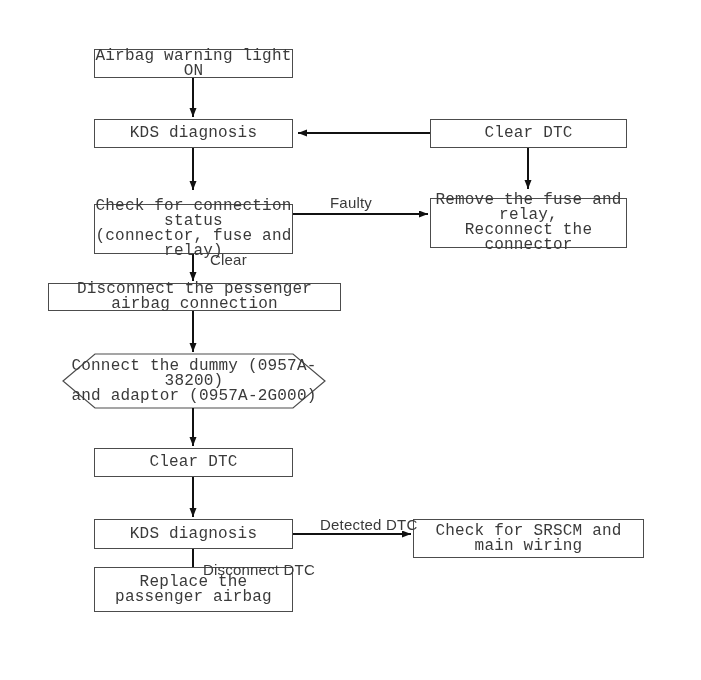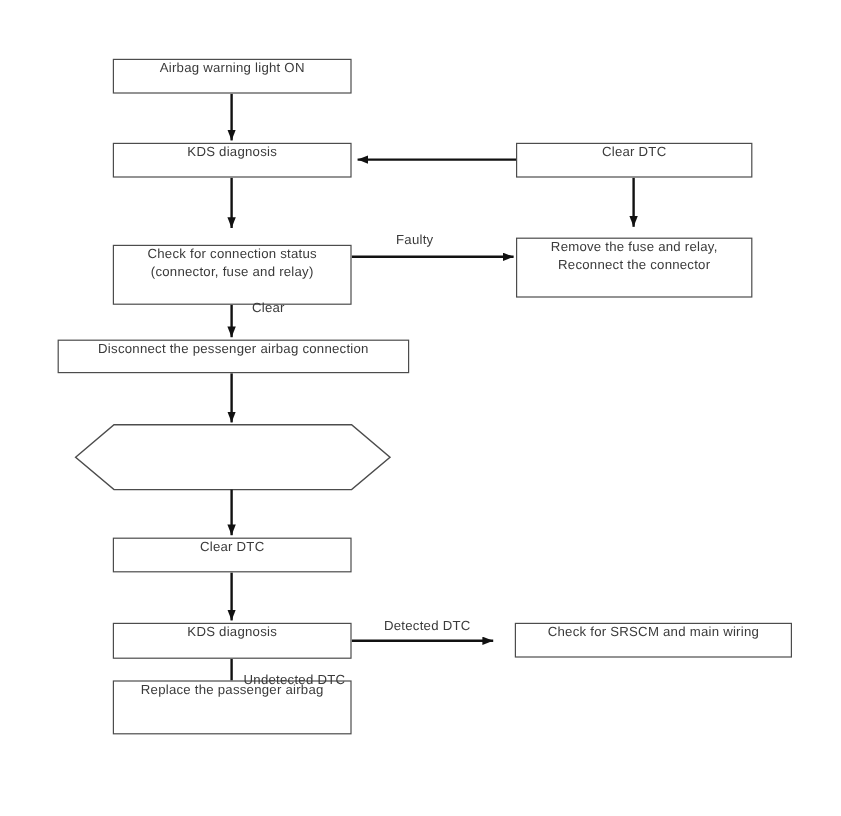--- a/index.html
+++ b/index.html
@@ -36,48 +36,49 @@
   }
   .ah { fill: var(--arrow); }
 
   .node {
     position: absolute;
     border: 1px solid var(--box-border);
     background: var(--background);
     display: flex;
     flex-direction: column;
     align-items: center;
-    justify-content: flex-start;
+    justify-content: center;
     text-align: center;
-    font-size: 11px;
+    font-size: 16px;
     line-height: 15px;
     color: var(--text);
     letter-spacing: 0.2px;
+    font-family: Liberation Mono, monospace;
   }
   .node.noborder { border: none; background: transparent; }
 
   .edge-label {
     position: absolute;
-    font-size: 11px;
+    font-size: 15px;
     color: var(--text);
     letter-spacing: 0.2px;
     white-space: nowrap;
   }
 
   
   #n-airbag      { left: 94px;  top: 49px;  width: 199px; height: 29px; }
   #n-kds1        { left: 94px;  top: 119px; width: 199px; height: 29px; }
   #n-cleardtc1   { left: 430px; top: 119px; width: 197px; height: 29px; }
   #n-checkconn   { left: 94px;  top: 192px; width: 199px; height: 50px; margin-top: 12px; }
   #n-removefuse  { left: 430px; top: 198px; width: 197px; height: 50px; }
   #n-disconnect  { left: 48px;  top: 283px; width: 293px; height: 28px; }
   #n-hex         { left: 63px;  top: 354px; width: 262px; height: 54px; }
   #n-cleardtc2   { left: 94px;  top: 448px; width: 199px; height: 29px; }
   #n-kds2        { left: 94px;  top: 519px; width: 199px; height: 30px; }
-  #n-srscm       { left: 413px; top: 519px; width: 231px; height: 29px; margin-left: 16px; }
+  #n-srscm       { left: 413px; top: 519px; width: 231px; height: 39px; }
   #n-replace     { left: 94px;  top: 567px; width: 199px; height: 45px; }
 
   #l-faulty      { left: 330px; top: 194px; }
   #l-normal      { left: 210px; top: 251px; }
   #l-detected    { left: 292px; top: 516px; margin-left: 28px; }
   #l-undetected  { left: 203px; top: 561px; }
 </style>
 </head>
 <body>
 
@@ -124,35 +125,39 @@
 
   <div class="node" id="n-removefuse">
     <span>Remove the fuse and relay,</span>
     <span>Reconnect the connector</span>
   </div>
 
   <div class="node" id="n-disconnect">
     <span>Disconnect the pessenger airbag connection</span>
   </div>
 
+  <div class="node noborder" id="n-hex">
+    <span>Connect the dummy (0957A-38200)</span>
+    <span>and adaptor (0957A-2G000)</span>
+  </div>
 
   <div class="node" id="n-cleardtc2">
     <span>Clear DTC</span>
   </div>
 
   <div class="node" id="n-kds2">
     <span>KDS diagnosis</span>
   </div>
 
   <div class="node" id="n-srscm">
     <span>Check for SRSCM and main wiring</span>
   </div>
 
   <div class="node" id="n-replace">
     <span>Replace the passenger airbag</span>
   </div>
 
   <span class="edge-label" id="l-faulty">Faulty</span>
   <span class="edge-label" id="l-normal">Clear</span>
   <span class="edge-label" id="l-detected">Detected DTC</span>
-  <span class="edge-label" id="l-undetected">Undetected DTC</span>
+  <span class="edge-label" id="l-undetected">Disconnect DTC</span>
 
 </div>
 
 </body></html>

